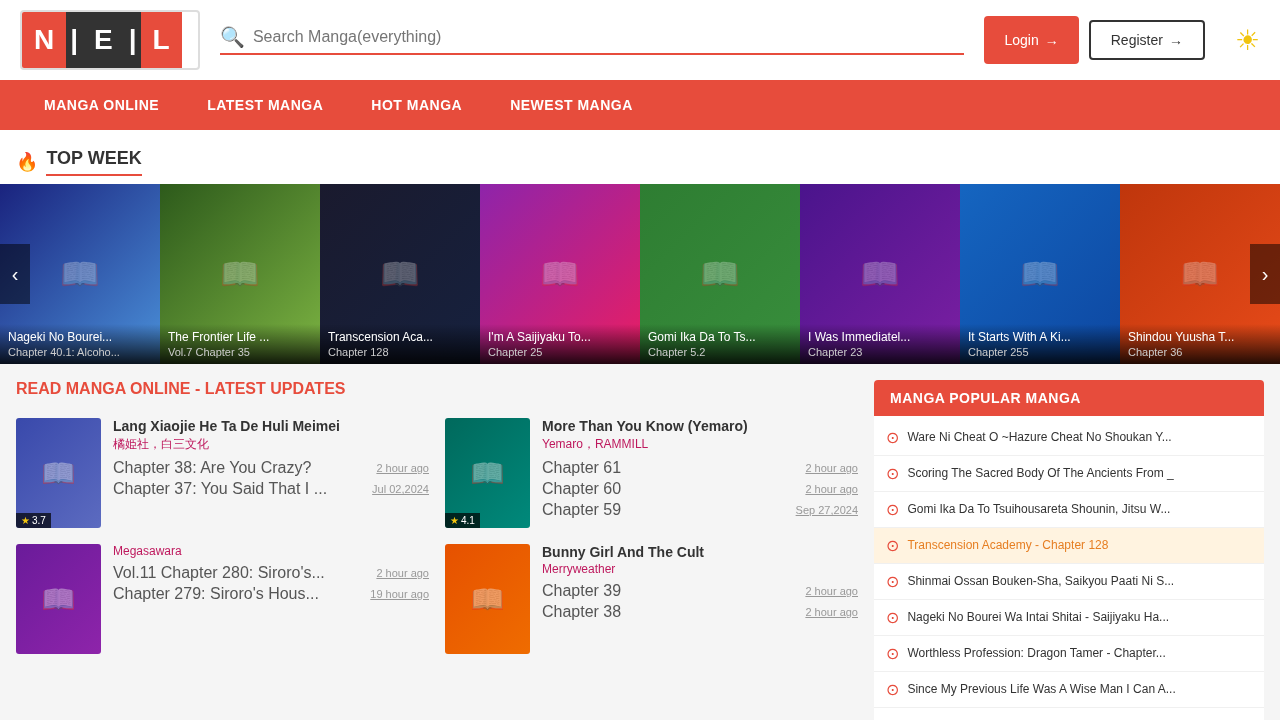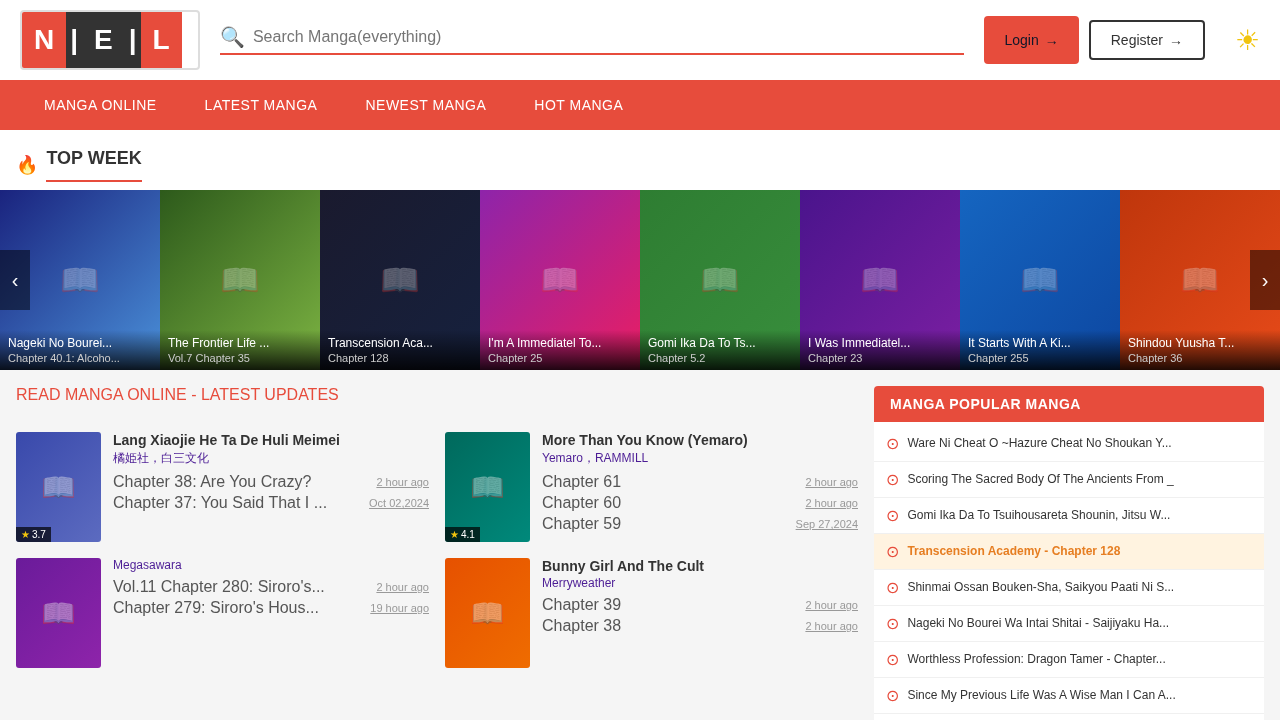--- a/index.html
+++ b/index.html
@@ -9,74 +9,74 @@
     .header { display: flex; align-items: center; background: #fff; padding: 10px 20px; gap: 20px; height: 80px; }
     .logo { width: 180px; height: 60px; background: #fff; display: flex; align-items: center; border: 2px solid #ddd; border-radius: 4px; overflow: hidden; flex-shrink: 0; }
     .logo-n { background: #e74c3c; color: #fff; font-size: 28px; font-weight: bold; padding: 8px 12px; height: 100%; display: flex; align-items: center; }
     .logo-e { background: #333; color: #fff; font-size: 28px; font-weight: bold; padding: 8px 12px; height: 100%; display: flex; align-items: center; }
     .logo-l { background: #e74c3c; color: #fff; font-size: 28px; font-weight: bold; padding: 8px 12px; height: 100%; display: flex; align-items: center; }
     .logo-sep { background: #333; color: #fff; font-size: 28px; font-weight: bold; padding: 8px 4px; height: 100%; display: flex; align-items: center; }
     .search-area { flex: 1; display: flex; align-items: center; border-bottom: 2px solid #e74c3c; padding-bottom: 4px; }
     .search-icon-wrap { color: #e74c3c; font-size: 20px; margin-right: 8px; }
     .search-input { border: none; outline: none; font-size: 16px; width: 100%; color: #999; }
     .auth-buttons { display: flex; gap: 10px; align-items: center; }
-    .btn-login { background: #e74c3c; color: #0f172a; border: none; padding: 16px 20px; border-radius: 4px; cursor: pointer; font-size: 14px; display: flex; align-items: center; gap: 6px; }
+    .btn-login { background: #e74c3c; color: #ffffff; border: none; padding: 16px 20px; border-radius: 4px; cursor: pointer; font-size: 14px; display: flex; align-items: center; gap: 6px; }
     .btn-register { background: #fff; color: #333; border: 2px solid #333; padding: 10px 20px; border-radius: 4px; cursor: pointer; font-size: 14px; display: flex; align-items: center; gap: 6px; }
     .sun-icon { font-size: 28px; color: #f1c40f; margin-left: 10px; }
     
     
     .nav { background: #e74c3c; display: flex; padding: 0 20px; height: 50px; align-items: stretch; }
-    .nav-item { color: #fff; font-size: 14px; font-weight: normal; padding: 0 24px; display: flex; align-items: center; cursor: pointer; letter-spacing: 0.5px; }
+    .nav-item { color: #fff; font-size: 14px; font-weight: bold; padding: 0 24px; display: flex; align-items: center; cursor: pointer; letter-spacing: 0.5px; }
     
     
     .top-week-section { background: #fff; padding: 10px 0 0 0; }
     .top-week-header { display: flex; align-items: center; gap: 8px; padding: 8px 16px; }
     .top-week-icon { color: #e74c3c; font-size: 18px; }
-    .top-week-title { font-size: 18px; font-weight: bold; color: #333; border-bottom: 2px solid #e74c3c; padding-bottom: 11px; }
+    .top-week-title { font-size: 18px; font-weight: bold; color: #333; border-bottom: 2px solid #e74c3c; padding-bottom: 5px; }
     .manga-slider-wrap { position: relative; overflow: hidden; }
     .manga-slider { display: flex; gap: 0; }
     .manga-card { position: relative; flex-shrink: 0; width: 160px; height: 180px; overflow: hidden; cursor: pointer; }
     .manga-card-bg { width: 100%; height: 100%; }
     .manga-card-overlay { position: absolute; bottom: 0; left: 0; right: 0; background: linear-gradient(transparent, rgba(0,0,0,0.85)); padding: 6px 8px; }
     .manga-card-title { color: #fff; font-size: 12px; font-weight: normal; line-height: 1.2; }
     .manga-card-chapter { color: #ccc; font-size: 11px; margin-top: 2px; }
     .slider-btn { position: absolute; top: 50%; transform: translateY(-50%); background: rgba(0,0,0,0.5); color: #fff; border: none; width: 30px; height: 60px; cursor: pointer; font-size: 20px; z-index: 10; display: flex; align-items: center; justify-content: center; }
     .slider-btn-left { left: 0; }
     .slider-btn-right { right: 0; }
     
     
     .main-content { display: flex; gap: 0; padding: 16px; gap: 16px; }
     .left-panel { flex: 1; }
     .right-panel { width: 390px; flex-shrink: 0; }
     
-    .section-title { font-size: 16px; font-weight: normal; color: #e74c3c; margin-bottom: 28px; }
+    .section-title { font-size: 16px; font-weight: bold; color: #e74c3c; margin-bottom: 20px; }
     .manga-row { display: flex; gap: 12px; }
     .manga-thumb { width: 85px; height: 110px; flex-shrink: 0; position: relative; background: #ddd; border-radius: 3px; overflow: hidden; }
     .manga-rating { position: absolute; bottom: 0; left: 0; background: rgba(0,0,0,0.7); color: #fff; font-size: 10px; padding: 2px 5px; display: flex; align-items: center; gap: 2px; }
     .star { color: #f1c40f; }
     .manga-info { flex: 1; }
     .manga-info-title { font-size: 14px; font-weight: bold; color: #333; margin-bottom: 2px; }
-    .manga-info-author { font-size: 12px; color: #4c1d95; margin-bottom: 6px; }
+    .manga-info-author { font-size: 12px; color: #be185d; margin-bottom: 6px; }
     .chapter-list { display: flex; flex-direction: column; gap: 3px; }
     .chapter-item { display: flex; justify-content: space-between; align-items: center; }
     .chapter-name { font-size: 16px; color: #555; }
     .chapter-date { font-size: 11px; color: #999; text-decoration: underline; }
     
     
     .manga-2col { display: grid; grid-template-columns: 1fr 1fr; gap: 16px; }
     
     
     .most-popular { background: #fff; border-radius: 4px; overflow: hidden; }
     .most-popular-header { background: #e74c3c; color: #fff; font-size: 14px; font-weight: bold; padding: 10px 16px; letter-spacing: 0.5px; }
     .popular-list { padding: 4px 0; }
     .popular-item { display: flex; align-items: center; gap: 8px; padding: 8px 12px; border-bottom: 1px solid #f0f0f0; cursor: pointer; }
     .popular-item-icon { color: #e74c3c; font-size: 16px; flex-shrink: 0; }
     .popular-item-text { font-size: 12px; color: #333; line-height: 1.3; }
     .popular-item.highlight { background: #fff3e0; }
-    .popular-item.highlight .popular-item-text { color: #e67e22; font-weight: bold; }
+    .popular-item.highlight .popular-item-text { color: #e67e22; font-weight: normal; }
     
     
     .card-color-1 { background: linear-gradient(135deg, #1a237e, #4a90d9); }
     .card-color-2 { background: linear-gradient(135deg, #2d5a1b, #7cb342); }
     .card-color-3 { background: linear-gradient(135deg, #1a1a2e, #16213e); }
     .card-color-4 { background: linear-gradient(135deg, #8e24aa, #e91e63); }
     .card-color-5 { background: linear-gradient(135deg, #2e7d32, #388e3c); }
     .card-color-6 { background: linear-gradient(135deg, #4a148c, #7b1fa2); }
     .card-color-7 { background: linear-gradient(135deg, #1565c0, #0d47a1); }
     .card-color-8 { background: linear-gradient(135deg, #bf360c, #e64a19); }
@@ -109,22 +109,22 @@
       <span>Register</span>
       <span>→</span>
     </button>
   </div>
   <div class="sun-icon">☀</div>
 </div>
 
 <nav class="nav">
   <div class="nav-item">MANGA ONLINE</div>
   <div class="nav-item">LATEST MANGA</div>
+  <div class="nav-item">HOT MANGA</div>
   <div class="nav-item">NEWEST MANGA</div>
-  <div class="nav-item">HOT MANGA</div>
 </nav>
 
 <div class="top-week-section">
   <div class="top-week-header">
     <span class="top-week-icon">🔥</span>
     <span class="top-week-title">TOP WEEK</span>
   </div>
   <div class="manga-slider-wrap">
     <button class="slider-btn slider-btn-left">‹</button>
     <div class="manga-slider" id="manga-slider">
@@ -153,21 +153,21 @@
     <div class="manga-card-overlay">
       <div class="manga-card-title">Transcension Aca...</div>
       <div class="manga-card-chapter">Chapter 128</div>
     </div>
   </div>
         <div class="manga-card">
     <div class="manga-card-bg card-color-4" style="width:100%;height:100%;display:flex;align-items:center;justify-content:center;">
       <span style="color:rgba(255,255,255,0.3);font-size:32px;">📖</span>
     </div>
     <div class="manga-card-overlay">
-      <div class="manga-card-title">I'm A Immediatel To...</div>
+      <div class="manga-card-title">I'm A Saijiyaku To...</div>
       <div class="manga-card-chapter">Chapter 25</div>
     </div>
   </div>
         <div class="manga-card">
     <div class="manga-card-bg card-color-5" style="width:100%;height:100%;display:flex;align-items:center;justify-content:center;">
       <span style="color:rgba(255,255,255,0.3);font-size:32px;">📖</span>
     </div>
     <div class="manga-card-overlay">
       <div class="manga-card-title">Gomi Ika Da To Ts...</div>
       <div class="manga-card-chapter">Chapter 5.2</div>
@@ -223,21 +223,21 @@
         <div class="manga-info-author">橘姫社，白三文化</div>
         <div class="chapter-list">
 
     <div class="chapter-item">
       <span class="chapter-name">Chapter 38: Are You Crazy?</span>
       <span class="chapter-date">2 hour ago</span>
     </div>
 
     <div class="chapter-item">
       <span class="chapter-name">Chapter 37: You Said That I ...</span>
-      <span class="chapter-date">Oct 02,2024</span>
+      <span class="chapter-date">Jul 02,2024</span>
     </div>
 
 
         </div>
       </div>
     </div>
   </div>
         <div>
     <div class="manga-row">
       <div class="manga-thumb thumb-color-2">

